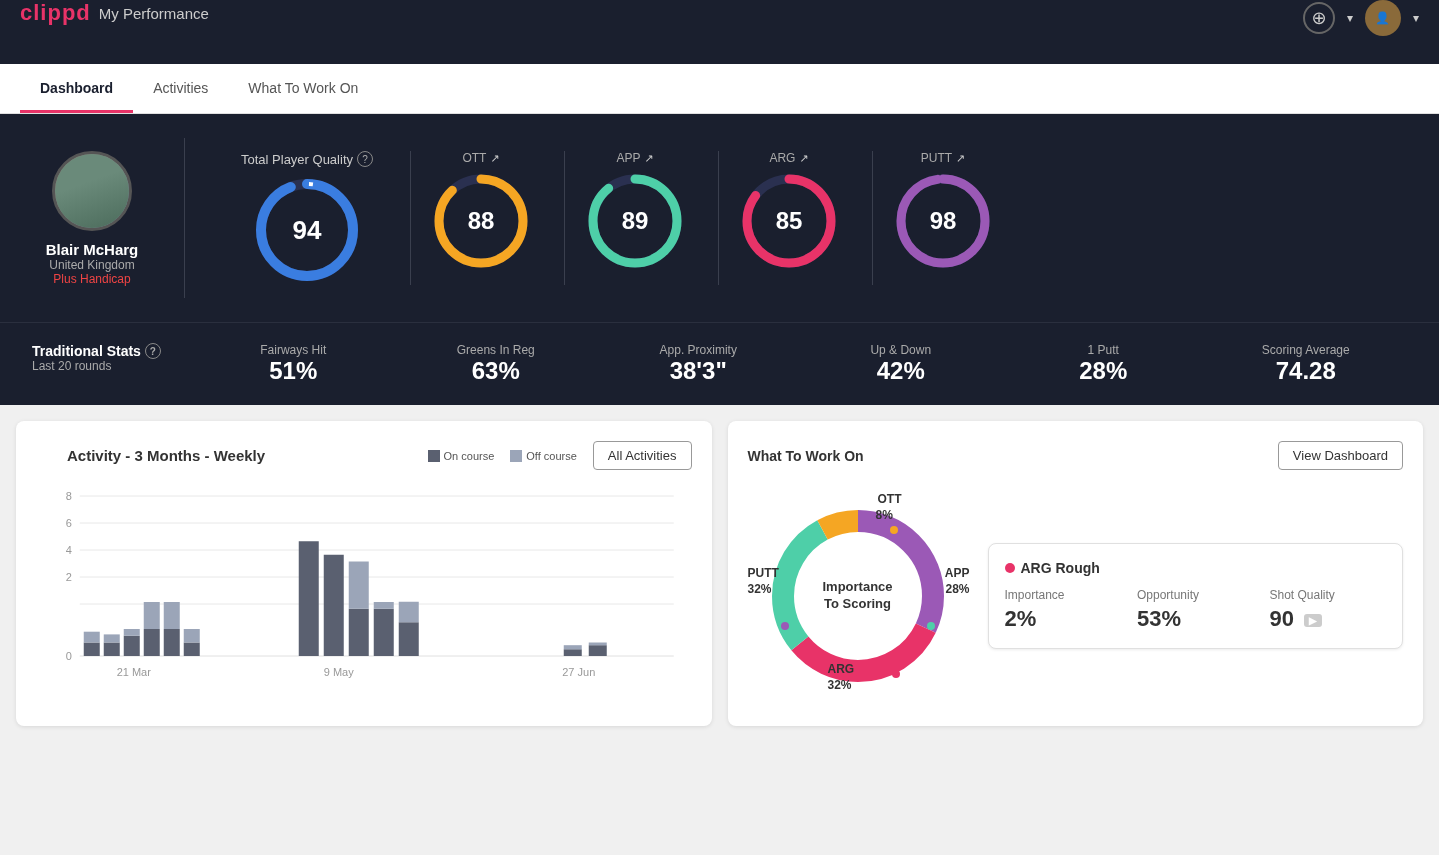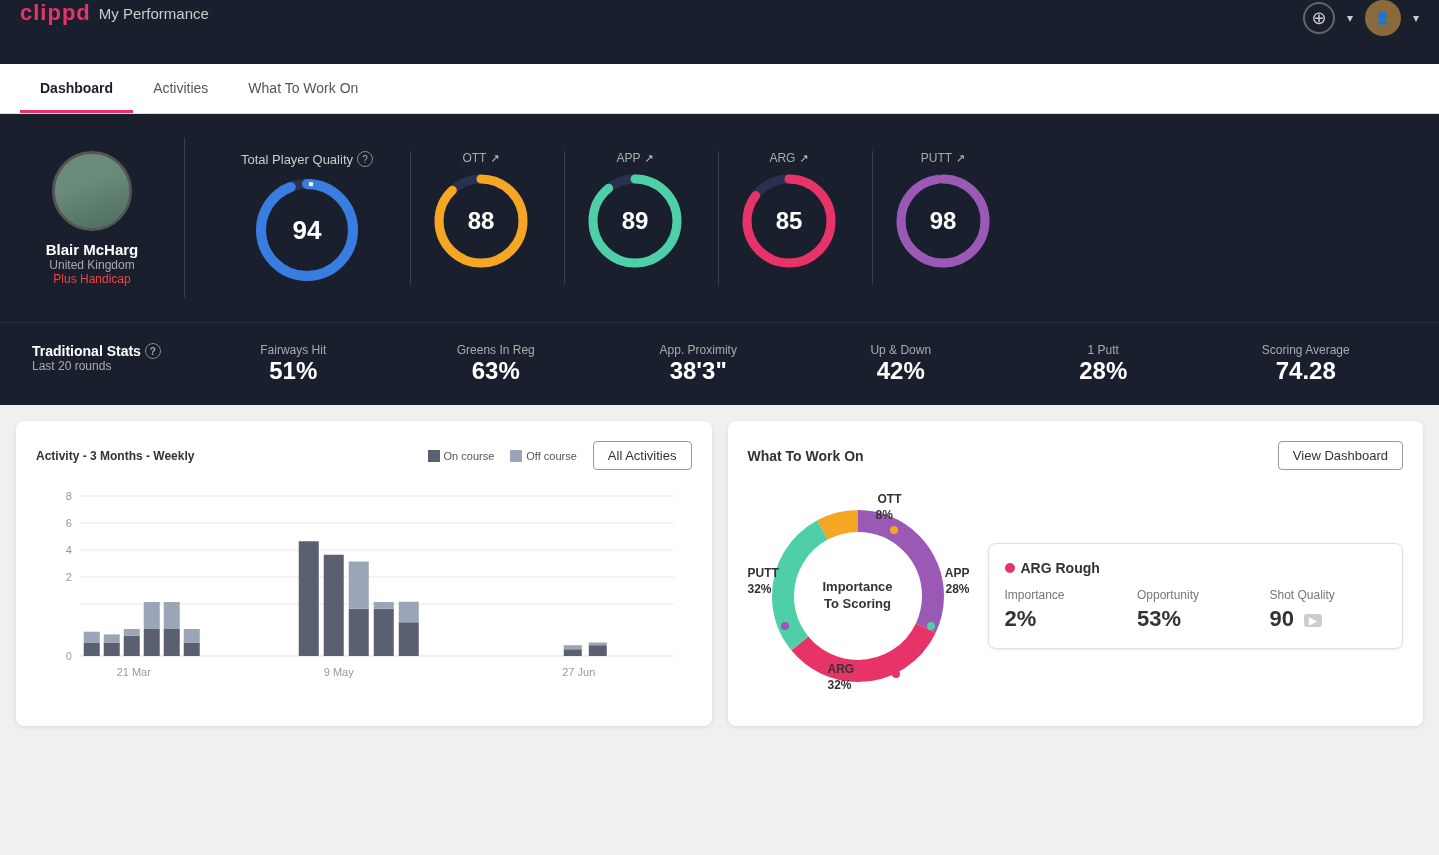--- a/index.html
+++ b/index.html
@@ -122,21 +122,21 @@
 
     
     .activity-card {
       flex: 1;
       background: #fff;
       border-radius: 8px;
       padding: 20px;
       box-shadow: 0 1px 4px rgba(0,0,0,0.1);
     }
     .card-header { display: flex; align-items: center; justify-content: space-between; margin-bottom: 16px; }
-    .card-title { font-size: 12px; font-weight: 600; color: #333; }
+    .card-title { font-size: 15px; font-weight: 600; color: #333; margin-left: 31px; }
     .legend { display: flex; align-items: center; gap: 16px; }
     .legend-item { display: flex; align-items: center; gap: 4px; font-size: 11px; color: #555; }
     .legend-dot { width: 12px; height: 12px; }
     .all-activities-btn {
       border: 1px solid #999; background: #fff; padding: 6px 14px; font-size: 13px; cursor: pointer;
       border-radius: 4px; color: #333; font-weight: 500;
     }
 
     .chart-area { position: relative; height: 220px; }
 

